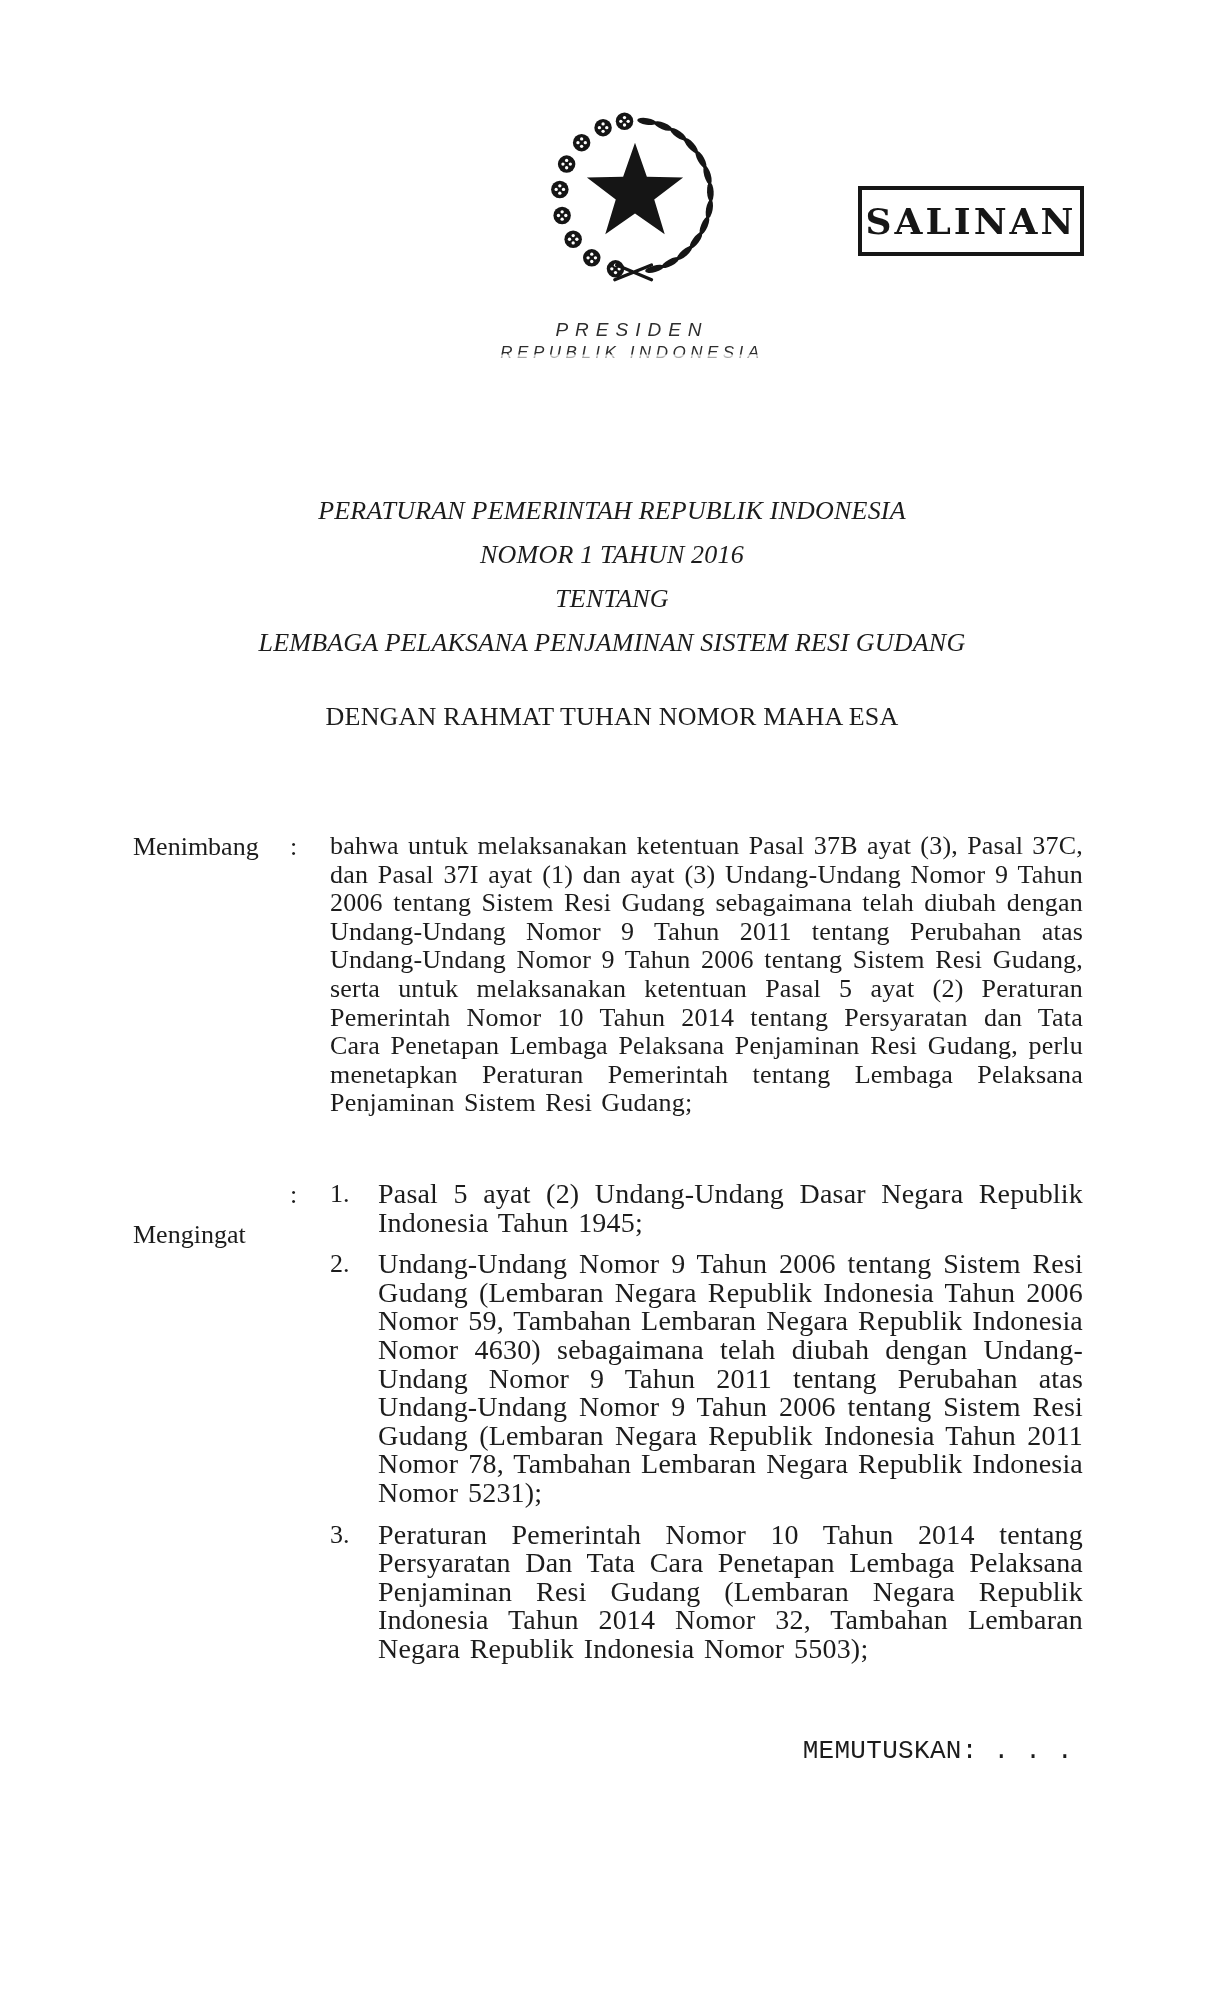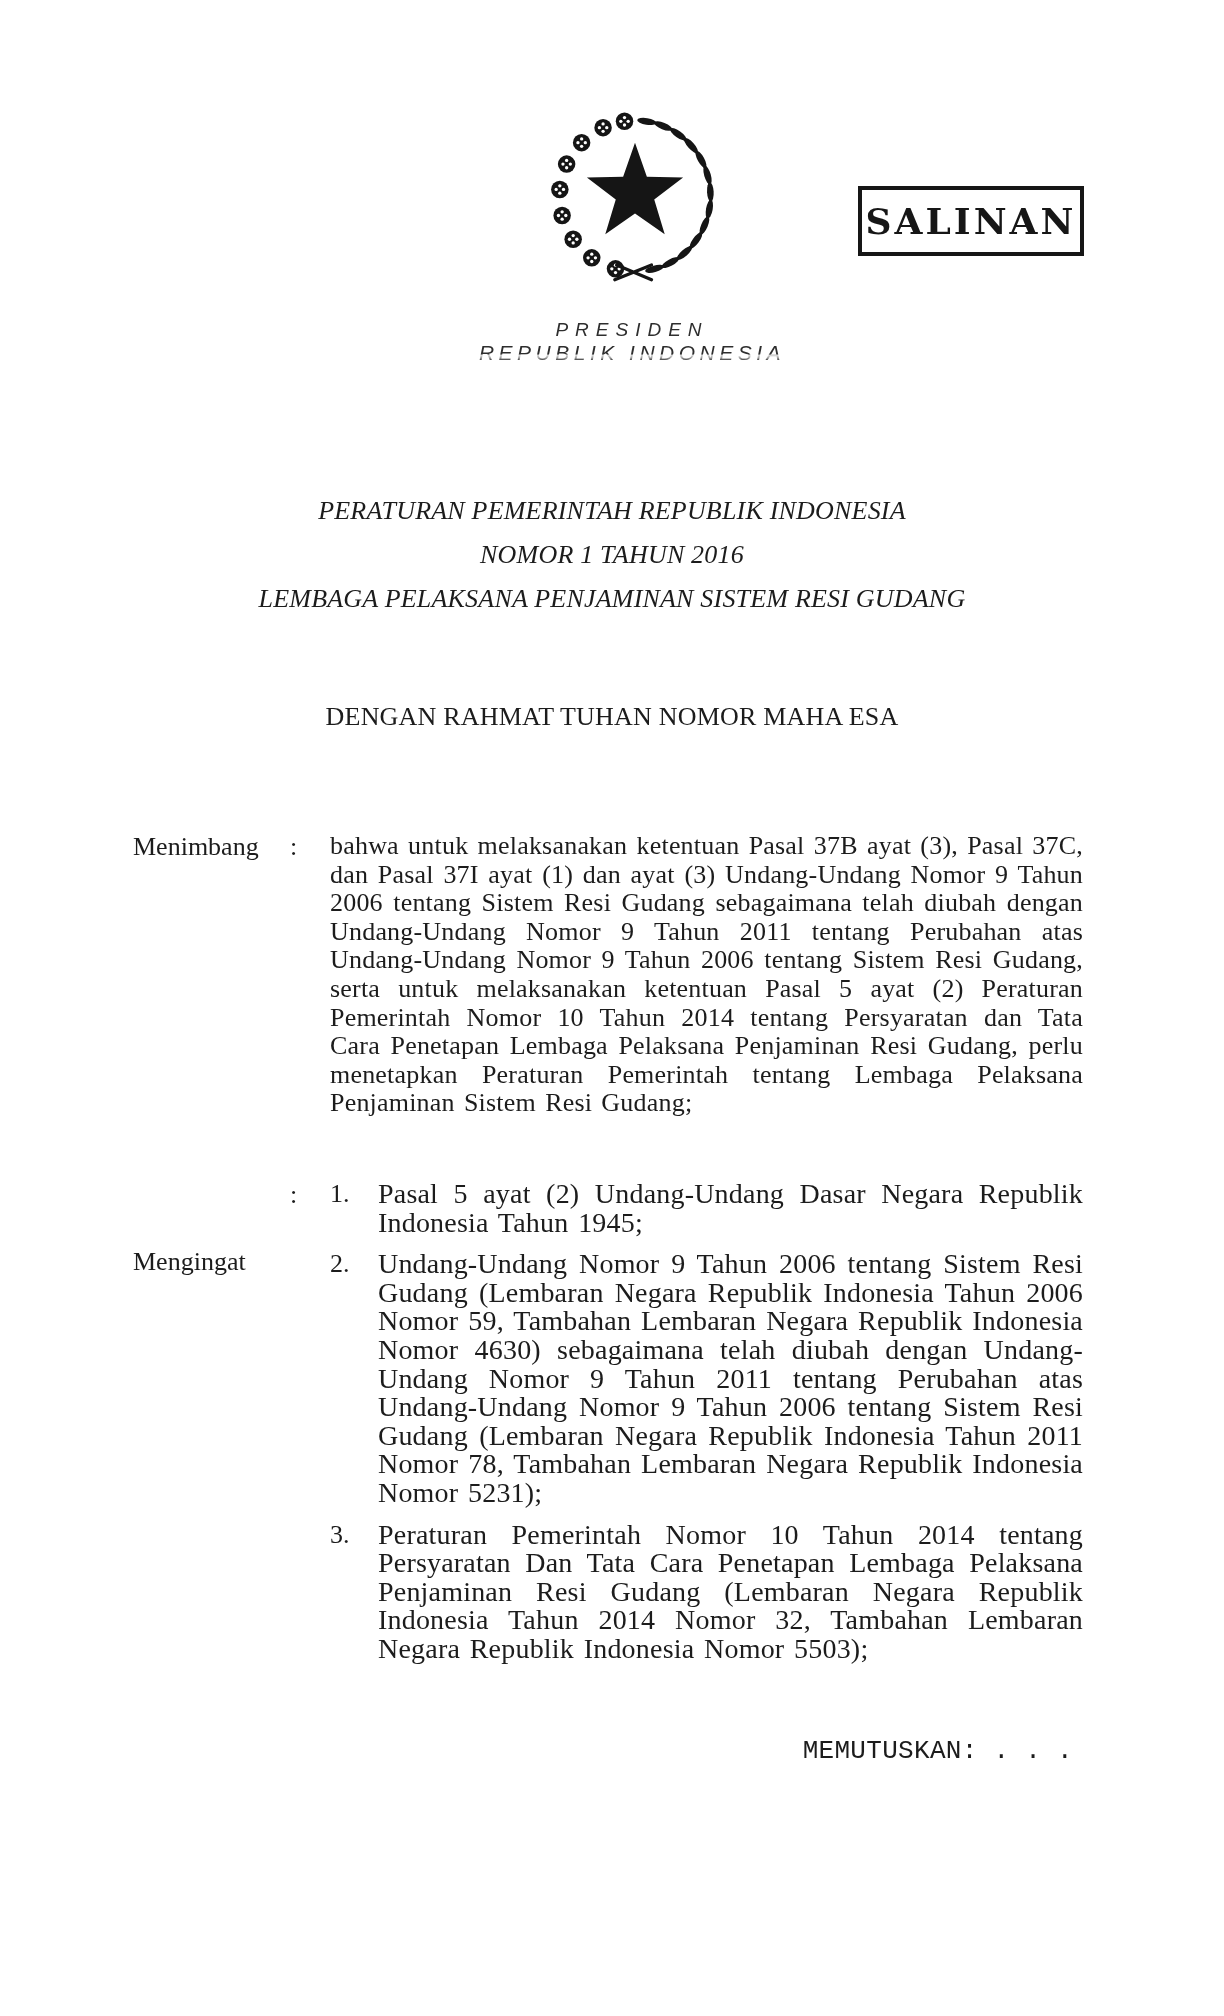--- a/index.html
+++ b/index.html
@@ -18,21 +18,21 @@
     left:412px;top:317px;width:440px;
     text-align:center;
     font-family:"Liberation Sans", sans-serif;
     color:#2e2e2e;
     font-style:italic;
   }
   .lh-line1{
     font-size:19px;letter-spacing:7px;line-height:25px;
   }
   .lh-line2{
-    font-size:21px;letter-spacing:4.5px;line-height:22px;
+    font-size:17px;letter-spacing:4.5px;line-height:22px;
     -webkit-mask-image:linear-gradient(180deg,#000 0%,#000 54%,rgba(0,0,0,0.18) 60%,rgba(0,0,0,0.45) 72%,#000 84%);
             mask-image:linear-gradient(180deg,#000 0%,#000 54%,rgba(0,0,0,0.18) 60%,rgba(0,0,0,0.45) 72%,#000 84%);
   }
   
   .salinan{
     left:858px;top:186px;width:226px;height:70px;
     border:4px solid #161616;
     box-sizing:border-box;
     display:flex;align-items:center;justify-content:center;
     font-family:"DejaVu Serif", serif;
@@ -171,31 +171,32 @@
   </div>
 
   <div class="abs letterhead">
     <div class="lh-line1">PRESIDEN</div>
     <div class="lh-line2">REPUBLIK INDONESIA</div>
   </div>
 
   <div class="abs title-block">
     <div>PERATURAN PEMERINTAH REPUBLIK INDONESIA</div>
     <div>NOMOR 1 TAHUN 2016</div>
+    <div>TENTANG</div>
     <div>LEMBAGA PELAKSANA PENJAMINAN SISTEM RESI GUDANG</div>
   </div>
 
   <div class="abs centerline" style="top:702px;">DENGAN RAHMAT TUHAN NOMOR MAHA ESA</div>
 
 
   <div class="abs row-label" style="top:832px;">Menimbang</div>
   <div class="abs row-colon" style="top:832px;">:</div>
   <div class="abs para" style="top:832px;">bahwa untuk melaksanakan ketentuan Pasal 37B ayat (3), Pasal 37C, dan Pasal 37I ayat (1) dan ayat (3) Undang-Undang Nomor 9 Tahun 2006 tentang Sistem Resi Gudang sebagaimana telah diubah dengan Undang-Undang Nomor 9 Tahun 2011 tentang Perubahan atas Undang-Undang Nomor 9 Tahun 2006 tentang Sistem Resi Gudang, serta untuk melaksanakan ketentuan Pasal 5 ayat (2) Peraturan Pemerintah Nomor 10 Tahun 2014 tentang Persyaratan dan Tata Cara Penetapan Lembaga Pelaksana Penjaminan Resi Gudang, perlu menetapkan Peraturan Pemerintah tentang Lembaga Pelaksana Penjaminan Sistem Resi Gudang;</div>
 
-  <div class="abs row-label" style="top:1247px;text-align:center;">Mengingat</div>
+  <div class="abs row-label" style="top:1220px;text-align:center;">Mengingat</div>
   <div class="abs row-colon" style="top:1180px;">:</div>
   <div class="abs num-list" style="top:1180px;">
     <div class="num-item">
       <div class="num">1.</div>
       <div class="itext">Pasal 5 ayat (2) Undang-Undang Dasar Negara Republik Indonesia Tahun 1945;</div>
     </div>
     <div class="num-item">
       <div class="num">2.</div>
       <div class="itext">Undang-Undang Nomor 9 Tahun 2006 tentang Sistem Resi Gudang (Lembaran Negara Republik Indonesia Tahun 2006 Nomor 59, Tambahan Lembaran Negara Republik Indonesia Nomor 4630) sebagaimana telah diubah dengan Undang-Undang Nomor 9 Tahun 2011 tentang Perubahan atas Undang-Undang Nomor 9 Tahun 2006 tentang Sistem Resi Gudang (Lembaran Negara Republik Indonesia Tahun 2011 Nomor 78, Tambahan Lembaran Negara Republik Indonesia Nomor 5231);</div>
     </div>

